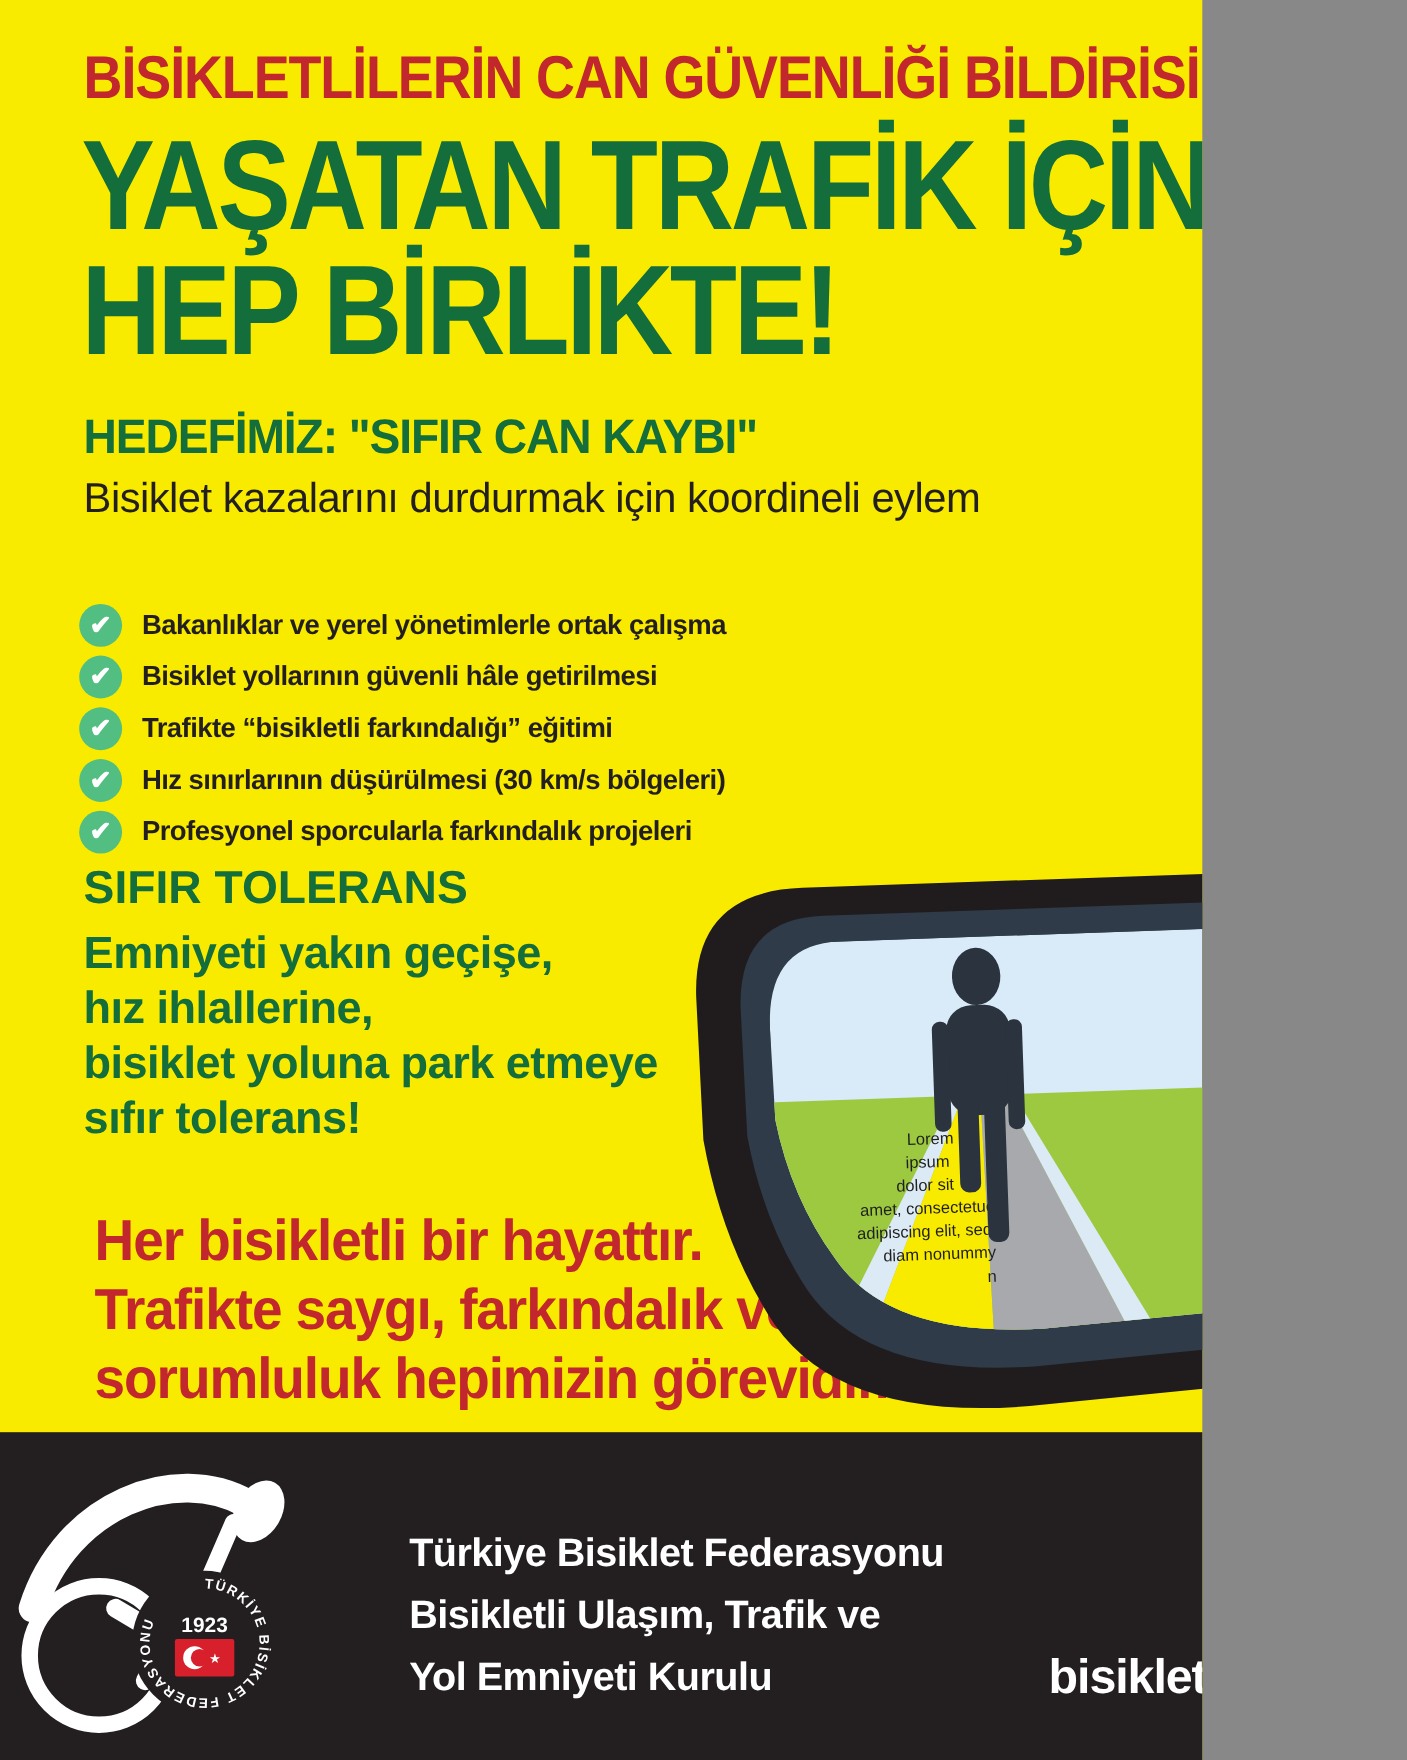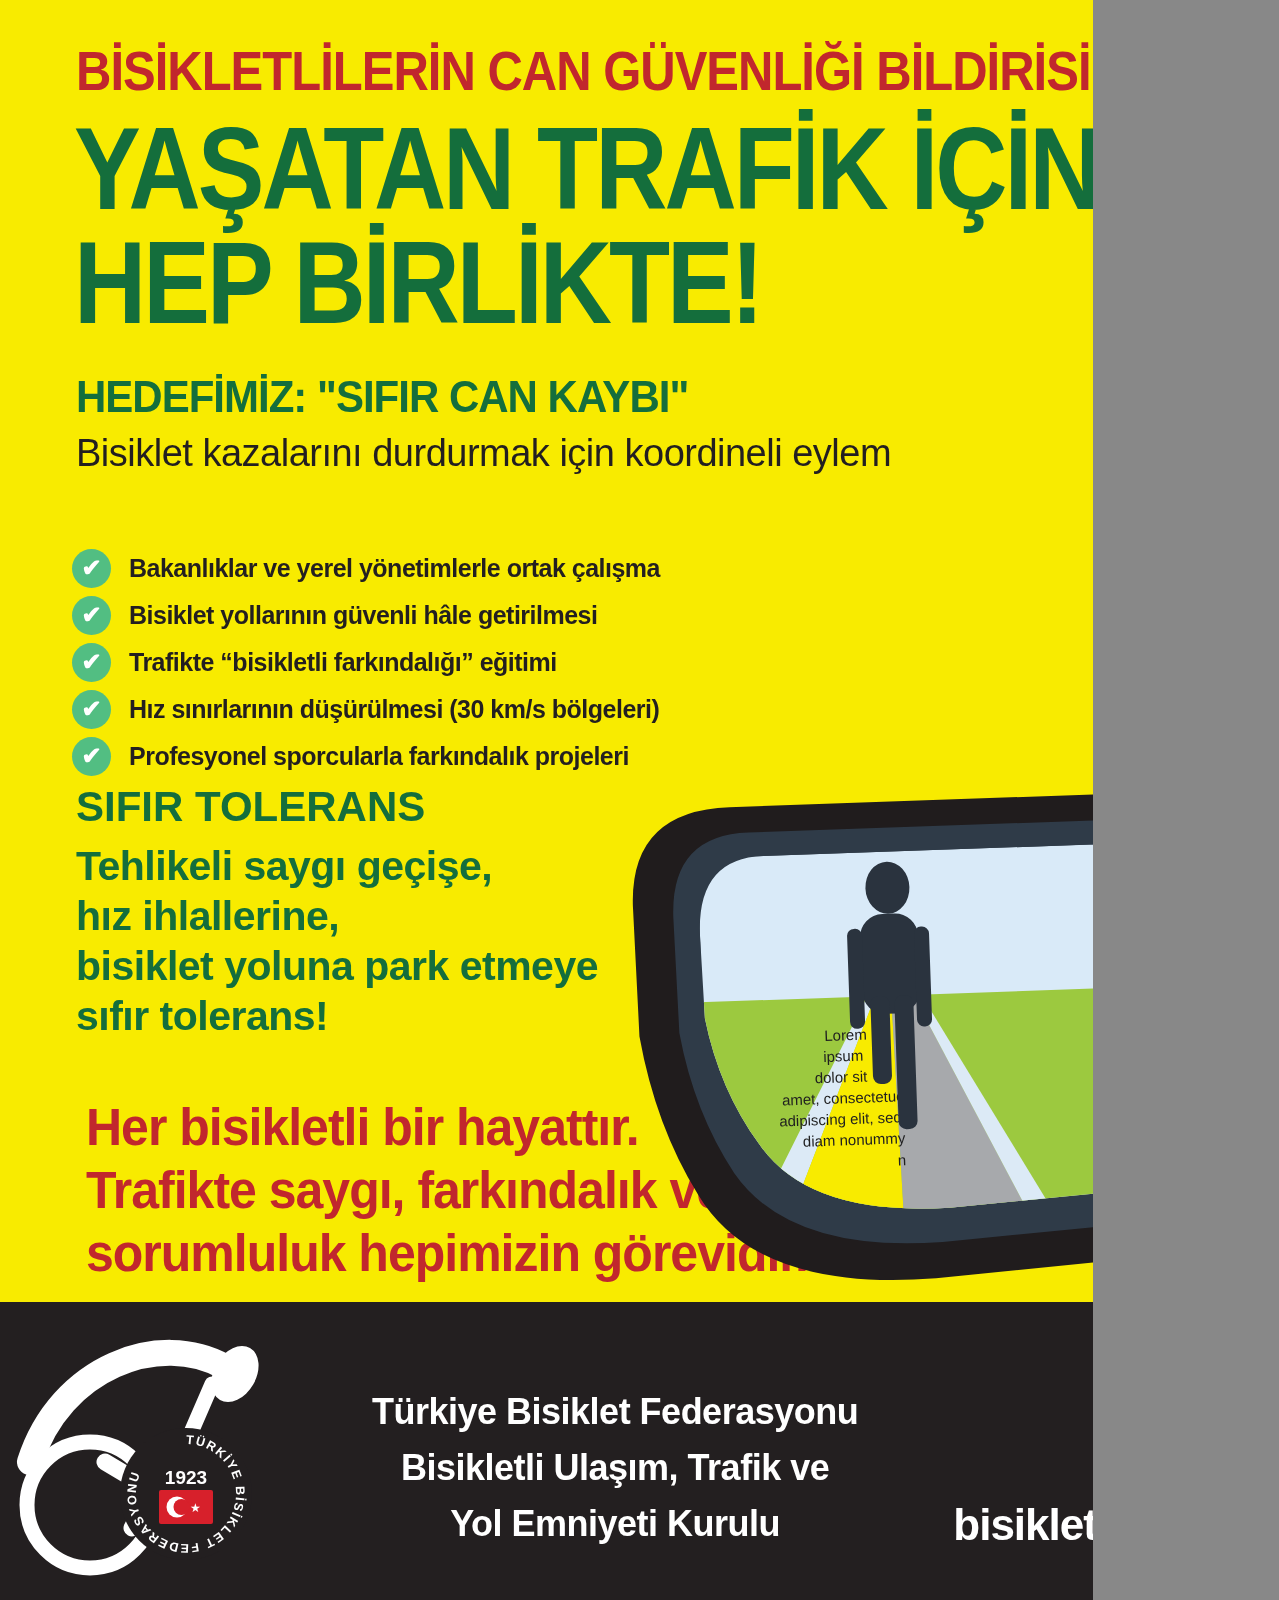--- a/index.html
+++ b/index.html
@@ -111,21 +111,21 @@
       <span class="check-label">Hız sınırlarının düşürülmesi (30 km/s bölgeleri)</span>
     </div>
     <div class="check-row">
       <span class="check-icon">✔</span>
       <span class="check-label">Profesyonel sporcularla farkındalık projeleri</span>
     </div>
   </div>
 
   <div class="abs zt">
     <div class="zt-heading">SIFIR TOLERANS</div>
-    <div class="zt-line">Tehlikeli saygı geçişe,</div>
+    <div class="zt-line">Emniyeti yakın geçişe,</div>
     <div class="zt-line">hız ihlallerine,</div>
     <div class="zt-line">bisiklet yoluna park etmeye</div>
     <div class="zt-line">sıfır tolerans!</div>
   </div>
 
   <div class="abs statement">
     <div>Her bisikletli bir hayattır.</div>
     <div>Trafikte saygı, farkındalık ve</div>
     <div>sorumluluk hepimizin görevidir.</div>
   </div>
@@ -206,21 +206,21 @@
 
         <g>
           <rect x="159" y="178" width="54" height="34" rx="2" fill="#D7202B"></rect>
           <circle cx="177" cy="195" r="10.5" fill="#FFFFFF"></circle>
           <circle cx="181.5" cy="195" r="8" fill="#D7202B"></circle>
           <text x="190" y="200" font-size="12" fill="#FFFFFF">★</text>
         </g>
       </svg>
     </div>
 
-    <div class="abs org" style="left:372px;top:82px;text-align:center;">
+    <div class="abs org" style="left:372px;top:82px;">
       <div>Türkiye Bisiklet Federasyonu</div>
       <div>Bisikletli Ulaşım, Trafik ve</div>
       <div>Yol Emniyeti Kurulu</div>
     </div>
 
     <div class="abs website" style="right:62px;top:198px;">bisiklet.org.tr</div>
   </div>
 
 </div>
 

